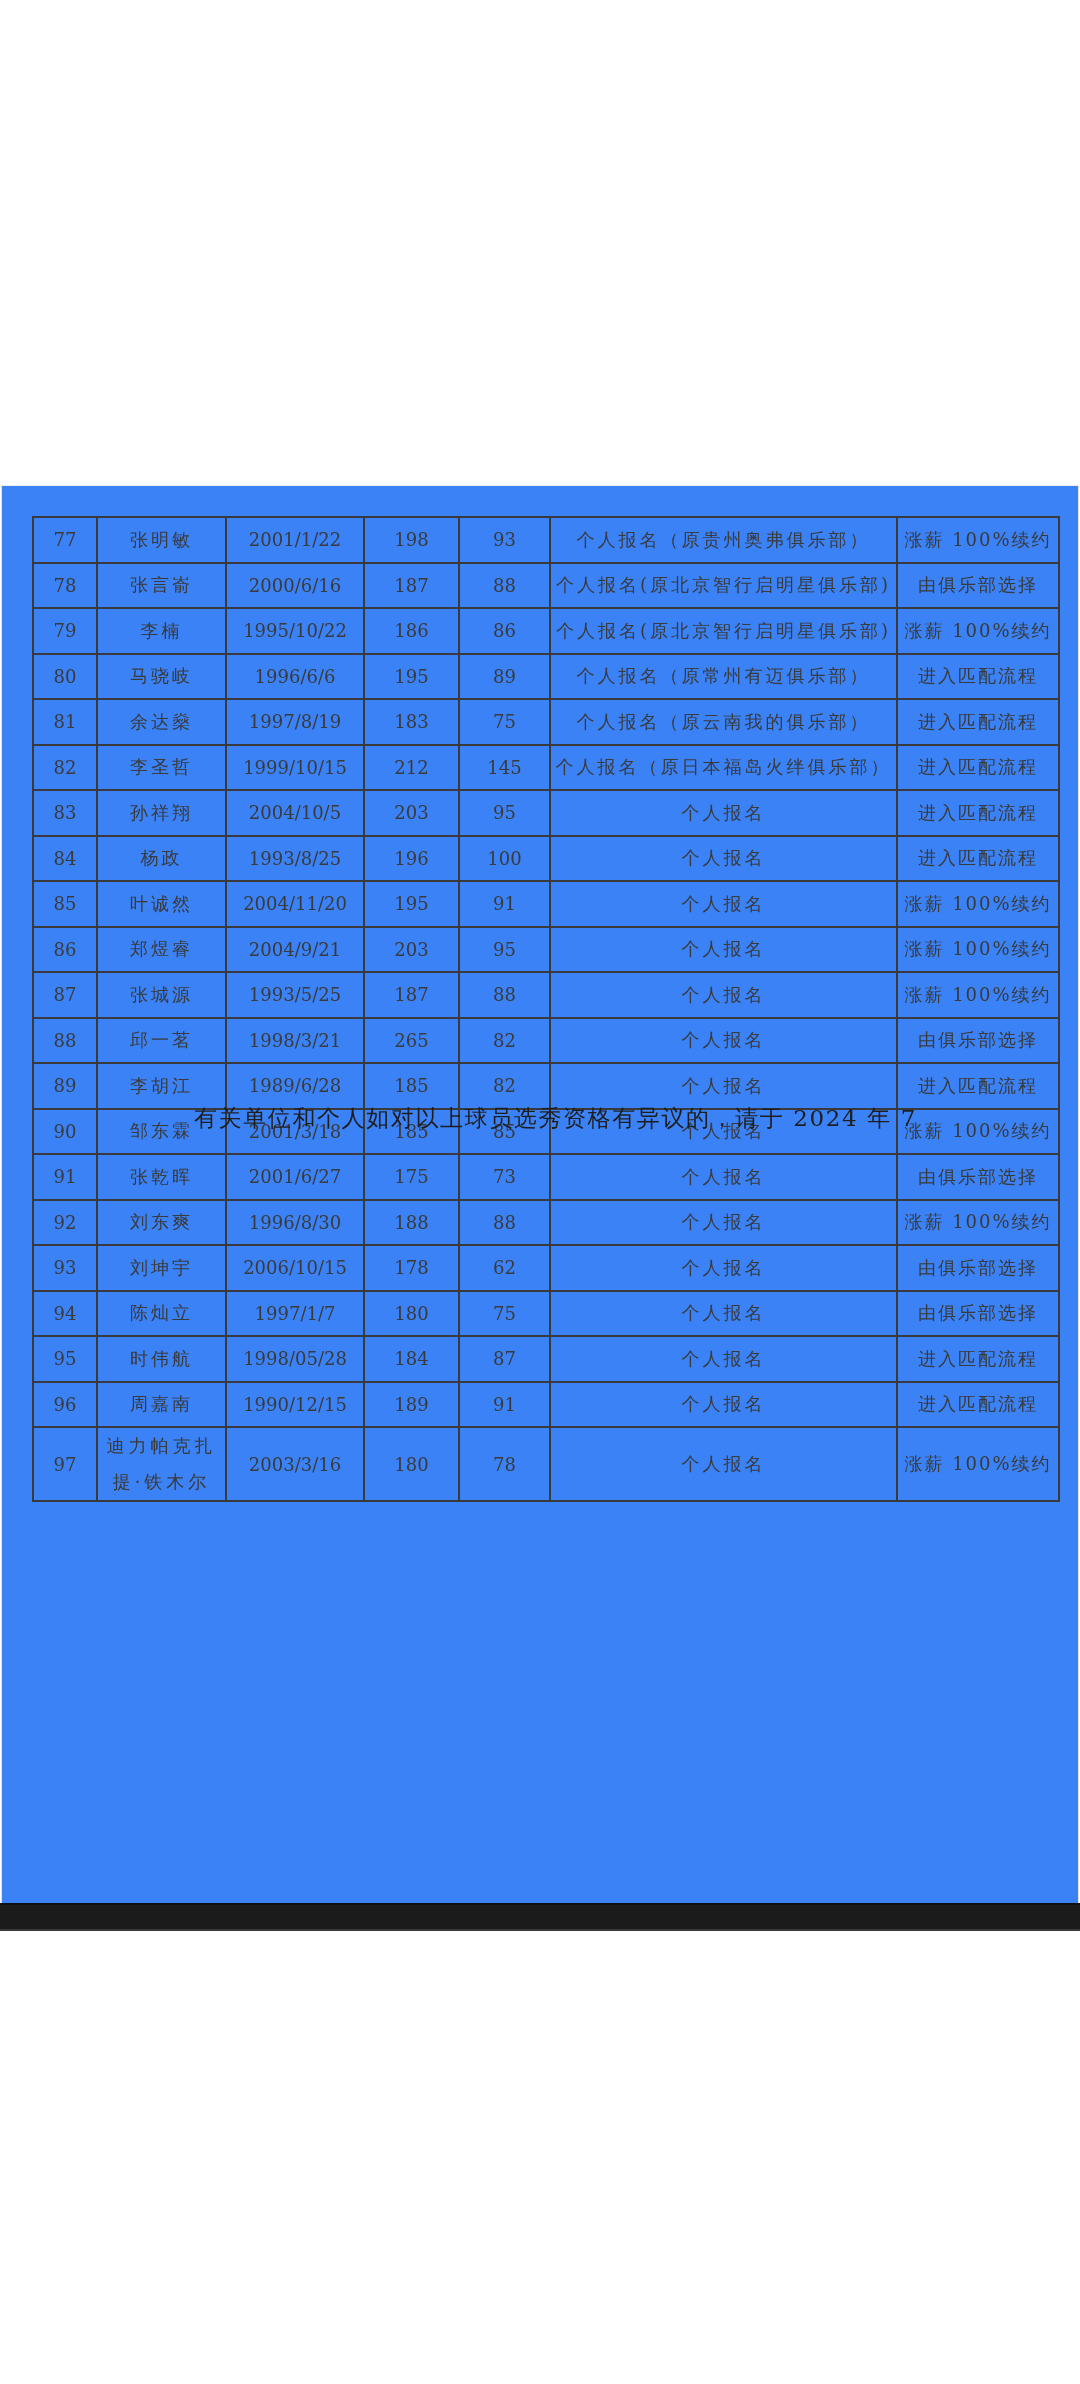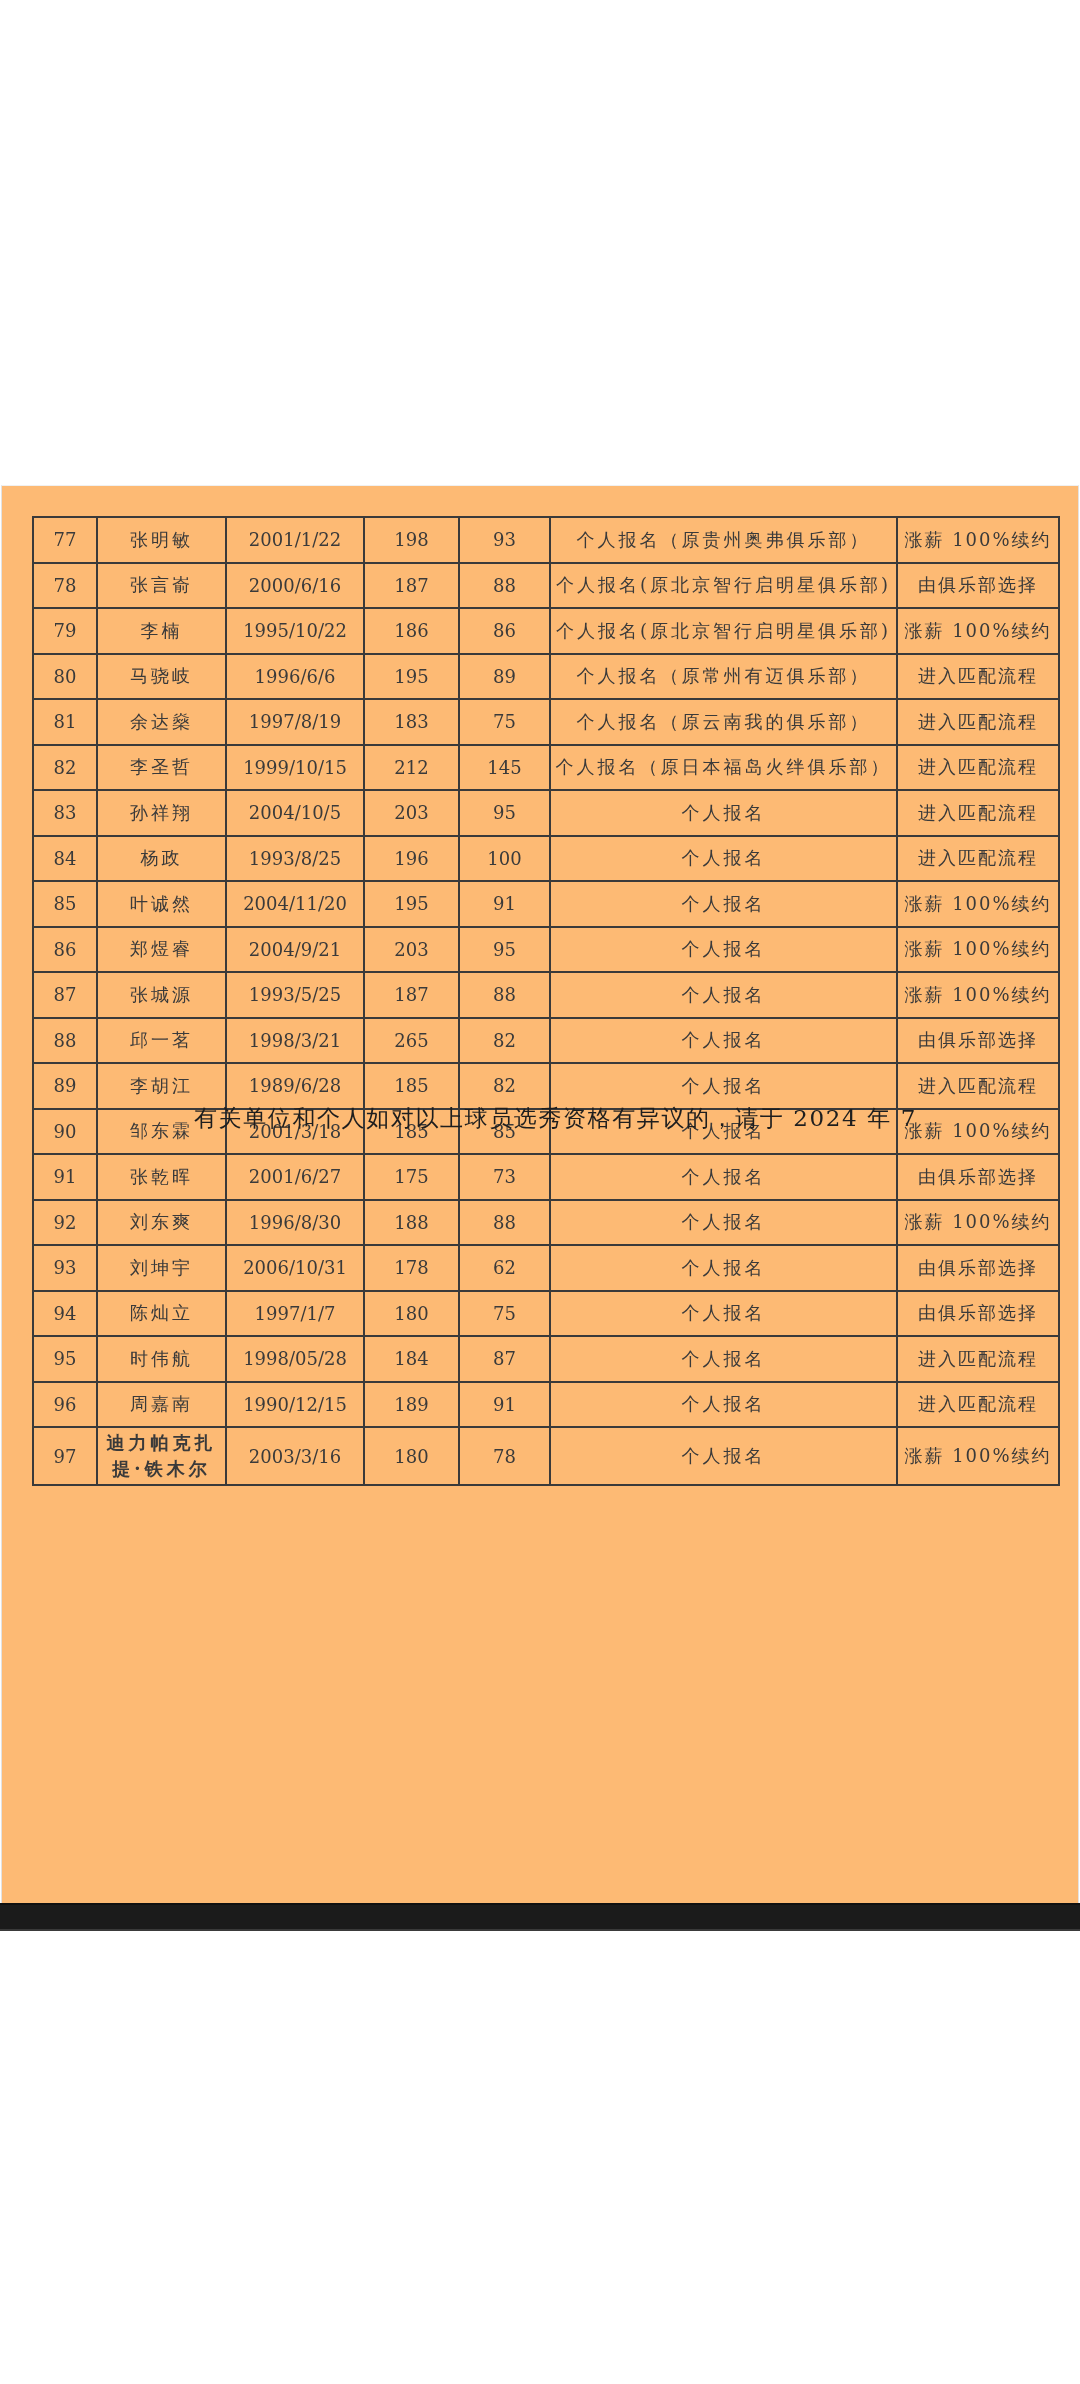--- a/index.html
+++ b/index.html
@@ -1,26 +1,26 @@
 <!DOCTYPE html>
 <html><head>
 <meta charset="utf-8">
 <style>
   html, body { margin:0; padding:0; background:#ffffff; }
   body { width:1080px; height:2384px; position:relative; overflow:hidden; font-family:"DejaVu Serif", serif; color:#333; }
-  .page { position:absolute; left:1px; top:485px; width:1076px; height:1418px; background:#fdba74; border-left:1px solid #e2e2e2; border-right:1px solid #e2e2e2; border-top:1px solid #f0f0f0; }
+  .page { position:absolute; left:1px; top:485px; width:1076px; height:1418px; background:#3b82f6; border-left:1px solid #e2e2e2; border-right:1px solid #e2e2e2; border-top:1px solid #f0f0f0; }
   table.roster { position:absolute; left:30px; top:30px; width:1026px; border-collapse:collapse; table-layout:fixed; }
   table.roster td { border:2px solid #3a3a3a; text-align:center; vertical-align:middle; height:43.5px; padding:0; font-size:18px; color:#3a3a3a; white-space:nowrap; overflow:hidden; }
   td.c-no { font-size:20px; color:#2e2e2e; }
   td.c-name { letter-spacing:3px; font-size:17px; color:#4a4a4a; }
   td.c-dob, td.c-h, td.c-w { font-size:18px; }
   td.c-src { font-size:16.5px; letter-spacing:3px; color:#4d4d4d;margin-left:23px; }
   td.c-res { font-size:16.5px; letter-spacing:2px; color:#3a3a3a; }
   tr.tall td { height:56px; }
-  td.c-name.wrap { white-space:normal; line-height:26px; letter-spacing:4px;font-weight:bold; }
+  td.c-name.wrap { white-space:normal; line-height:36px; letter-spacing:4px; }
   .para { position:absolute; left:94px; width:920px; font-size:23px; color:#1e1e1e; letter-spacing:1.6px; font-family:"DejaVu Serif", serif; }
   .para.l1 { top:1102px; left:192px; }
   .para.l2 { top:1162px; left:136px; }
   .nav-bar { position:absolute; left:0; top:1903px; width:1080px; height:24px; background:#1b1b1b; border-top:2px solid #111; border-bottom:2px solid #3a3a3a; }
 </style>
 </head>
 <body>
 
 <div class="page">
   <table class="roster">
@@ -174,21 +174,21 @@
           <td class="c-name">刘东爽</td>
           <td class="c-dob">1996/8/30</td>
           <td class="c-h">188</td>
           <td class="c-w">88</td>
           <td class="c-src">个人报名</td>
           <td class="c-res">涨薪 100%续约</td>
         </tr>
         <tr>
           <td class="c-no">93</td>
           <td class="c-name">刘坤宇</td>
-          <td class="c-dob">2006/10/31</td>
+          <td class="c-dob">2006/10/15</td>
           <td class="c-h">178</td>
           <td class="c-w">62</td>
           <td class="c-src">个人报名</td>
           <td class="c-res">由俱乐部选择</td>
         </tr>
         <tr>
           <td class="c-no">94</td>
           <td class="c-name">陈灿立</td>
           <td class="c-dob">1997/1/7</td>
           <td class="c-h">180</td>

